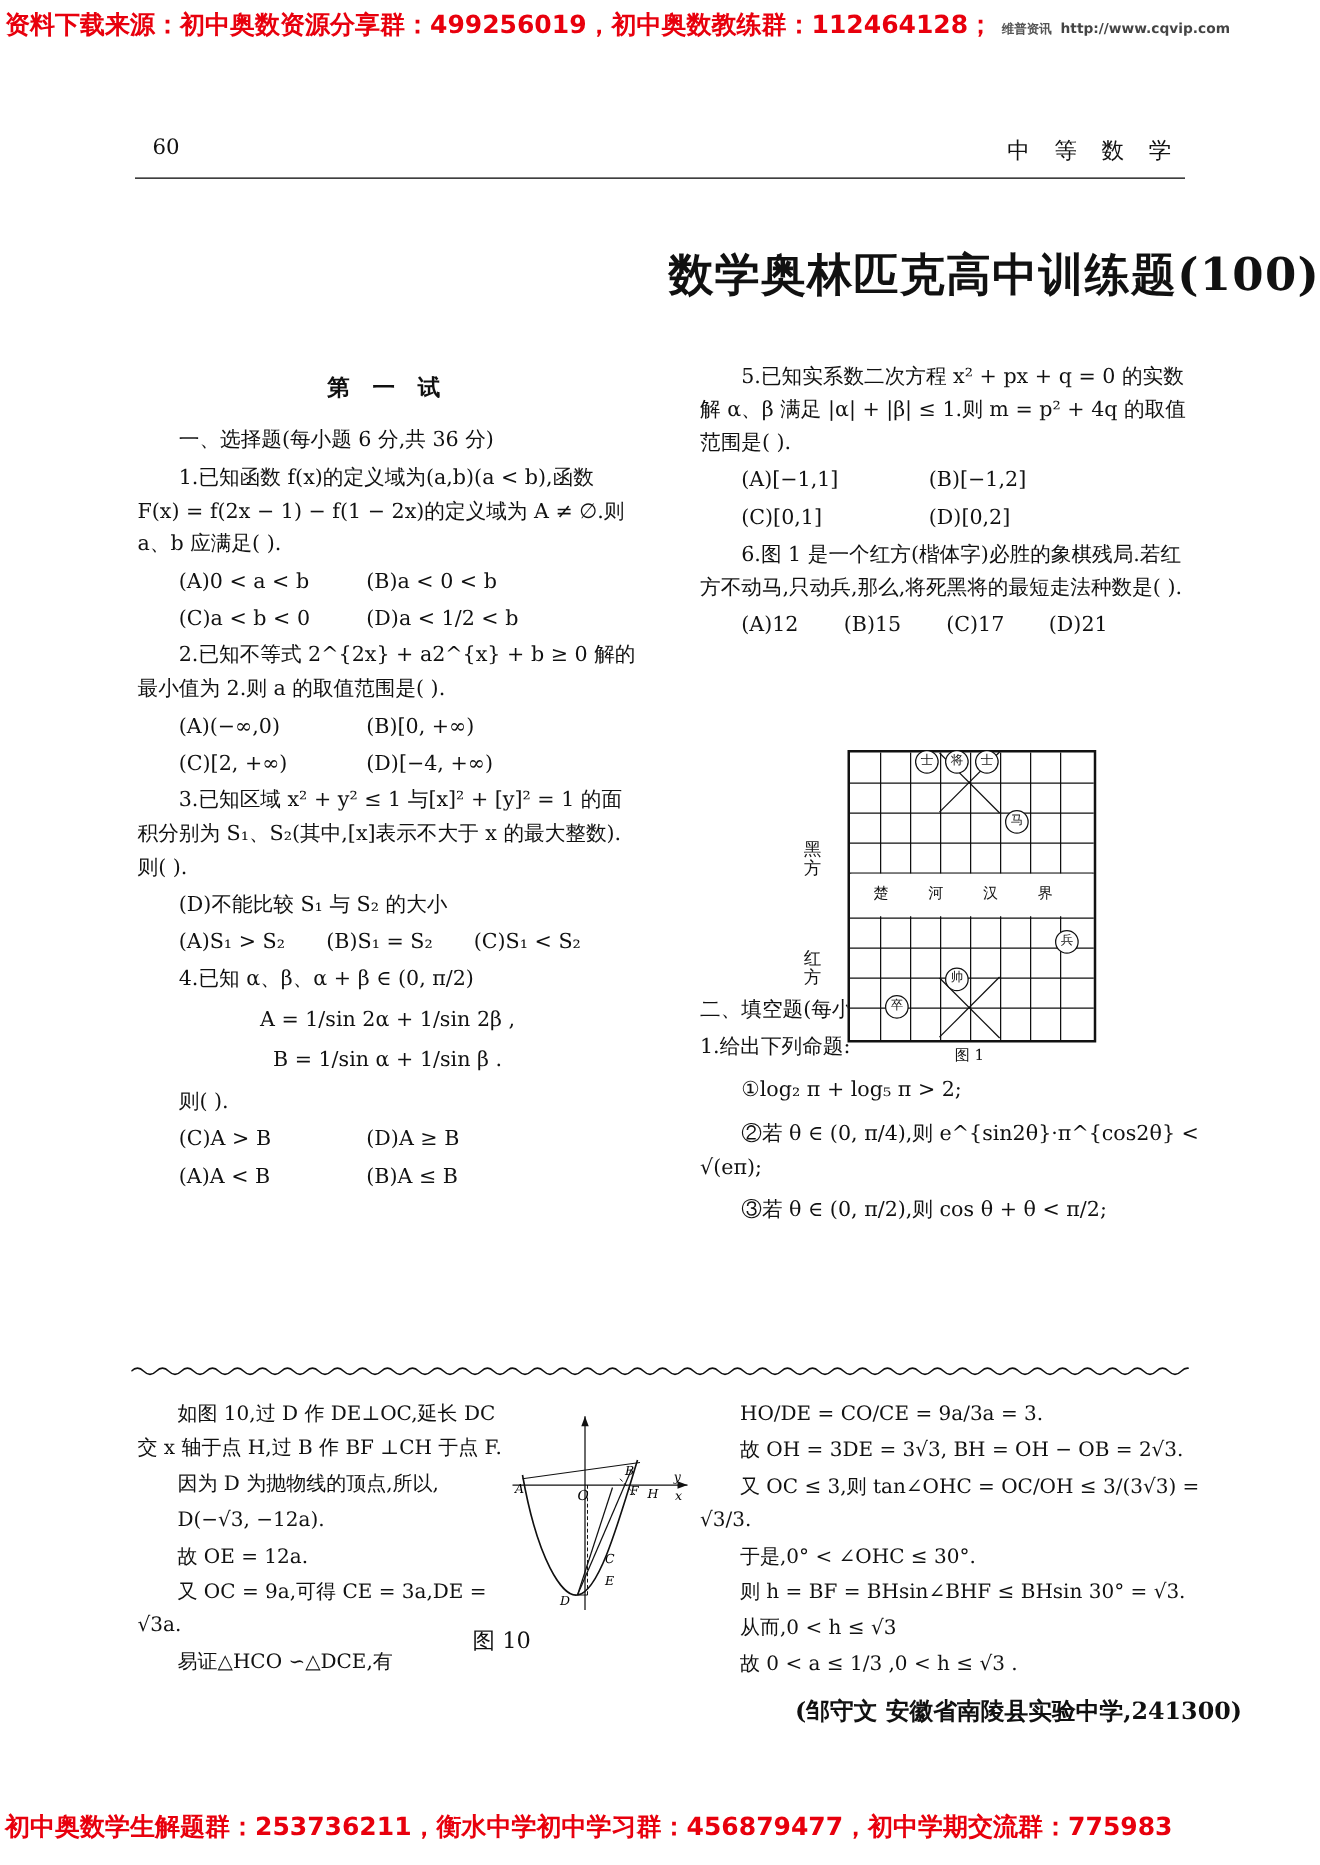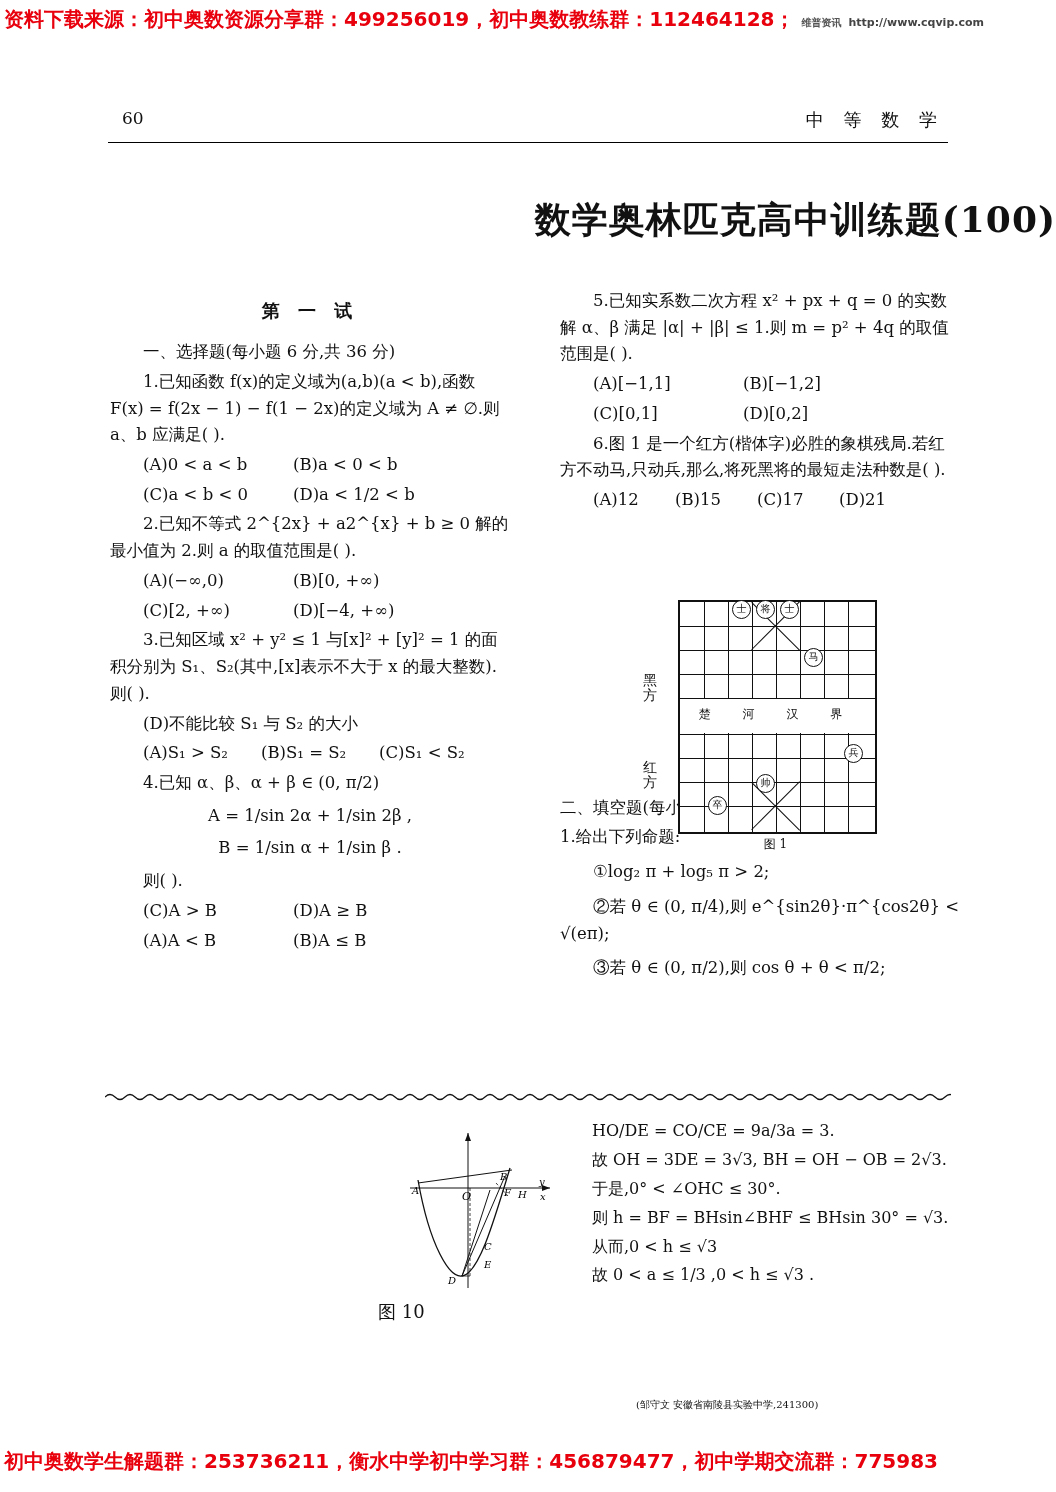--- a/index.html
+++ b/index.html
@@ -89,21 +89,21 @@
 
   
   .low{position:absolute;font-size:16px;line-height:1.68;}
   .low-left{left:110px;top:1118px;width:300px;}
   .low-right{left:560px;top:1118px;width:400px;}
   .low p{margin:0 0 2px 0;}
 
   .parab{position:absolute;left:400px;top:1128px;width:160px;height:190px;}
   .fig10cap{position:absolute;left:378px;top:1300px;font-size:18px;}
 
-  .attrib{position:absolute;left:636px;top:1398px;font-size:10px;}
+  .attrib{position:absolute;left:636px;top:1356px;font-size:19px;font-weight:bold;}
 </style>
 </head>
 <body>
 
 <div class="page">
 
   <div class="banner banner-top">
     <span>资料下载来源：初中奥数资源分享群：499256019，初中奥数教练群：112464128；</span>
     <span class="cqvip">维普资讯</span>
     <span class="url">http://www.cqvip.com</span>
@@ -224,20 +224,28 @@
       <div class="piece" style="left:76px;top:172px;">帅</div>
       <div class="piece" style="left:28px;top:194px;">卒</div>
     </div>
     <div class="figcap">图 1</div>
   </div>
 
   <svg class="wave" viewBox="0 0 846 10" preserveAspectRatio="none">
     <path d="M0,5 q5,-5 10,0 t10,0 t10,0 t10,0 t10,0 t10,0 t10,0 t10,0 t10,0 t10,0 t10,0 t10,0 t10,0 t10,0 t10,0 t10,0 t10,0 t10,0 t10,0 t10,0 t10,0 t10,0 t10,0 t10,0 t10,0 t10,0 t10,0 t10,0 t10,0 t10,0 t10,0 t10,0 t10,0 t10,0 t10,0 t10,0 t10,0 t10,0 t10,0 t10,0 t10,0 t10,0 t10,0 t10,0 t10,0 t10,0 t10,0 t10,0 t10,0 t10,0 t10,0 t10,0 t10,0 t10,0 t10,0 t10,0 t10,0 t10,0 t10,0 t10,0 t10,0 t10,0 t10,0 t10,0 t10,0 t10,0 t10,0 t10,0 t10,0 t10,0 t10,0 t10,0 t10,0 t10,0 t10,0 t10,0 t10,0 t10,0 t10,0 t10,0 t10,0 t10,0 t10,0 t10,0 t10,0 t10,0" fill="none" stroke="#111" stroke-width="1.2"></path>
   </svg>
 
+  <div class="low low-left">
+    <p style="text-indent:2em">如图 10,过 D 作 DE⊥OC,延长 DC 交 x 轴于点 H,过 B 作 BF ⊥CH 于点 F.</p>
+    <p style="text-indent:2em">因为 D 为抛物线的顶点,所以,</p>
+    <p>D(−√3, −12a).</p>
+    <p>故 OE = 12a.</p>
+    <p>又 OC = 9a,可得 CE = 3a,DE = √3a.</p>
+    <p>易证△HCO ∽△DCE,有</p>
+  </div>
 
   <svg class="parab" viewBox="0 0 160 190">
     <line x1="10" y1="60" x2="150" y2="60" stroke="#111" stroke-width="1"></line>
     <line x1="68" y1="5" x2="68" y2="160" stroke="#111" stroke-width="1"></line>
     <polygon points="150,60 142,57 142,63" fill="#111"></polygon>
     <polygon points="68,5 65,13 71,13" fill="#111"></polygon>
     <path d="M18,52 C30,120 50,150 62,148 C78,146 92,100 110,40" fill="none" stroke="#111" stroke-width="1.3"></path>
     <line x1="18" y1="55" x2="112" y2="42" stroke="#111" stroke-width="1"></line>
     <line x1="62" y1="148" x2="105" y2="48" stroke="#111" stroke-width="1"></line>
     <line x1="62" y1="148" x2="90" y2="62" stroke="#111" stroke-width="1"></line>
@@ -253,20 +261,21 @@
     <text x="104" y="68" font-size="10" font-style="italic" font-family="DejaVu Serif, serif">F</text>
     <text x="84" y="122" font-size="10" font-style="italic" font-family="DejaVu Serif, serif">C</text>
     <text x="84" y="140" font-size="10" font-style="italic" font-family="DejaVu Serif, serif">E</text>
     <text x="48" y="156" font-size="10" font-style="italic" font-family="DejaVu Serif, serif">D</text>
   </svg>
   <div class="fig10cap">图 10</div>
 
   <div class="low low-right">
     <p>HO/DE = CO/CE = 9a/3a = 3.</p>
     <p>故 OH = 3DE = 3√3, BH = OH − OB = 2√3.</p>
+    <p>又 OC ≤ 3,则 tan∠OHC = OC/OH ≤ 3/(3√3) = √3/3.</p>
     <p>于是,0° &lt; ∠OHC ≤ 30°.</p>
     <p>则 h = BF = BHsin∠BHF ≤ BHsin 30° = √3.</p>
     <p>从而,0 &lt; h ≤ √3</p>
     <p>故 0 &lt; a ≤ 1/3 ,0 &lt; h ≤ √3 .</p>
   </div>
   <div class="attrib">(邹守文   安徽省南陵县实验中学,241300)</div>
 
   <div class="banner banner-bottom">初中奥数学生解题群：253736211，衡水中学初中学习群：456879477，初中学期交流群：775983</div>
 
 </div>

